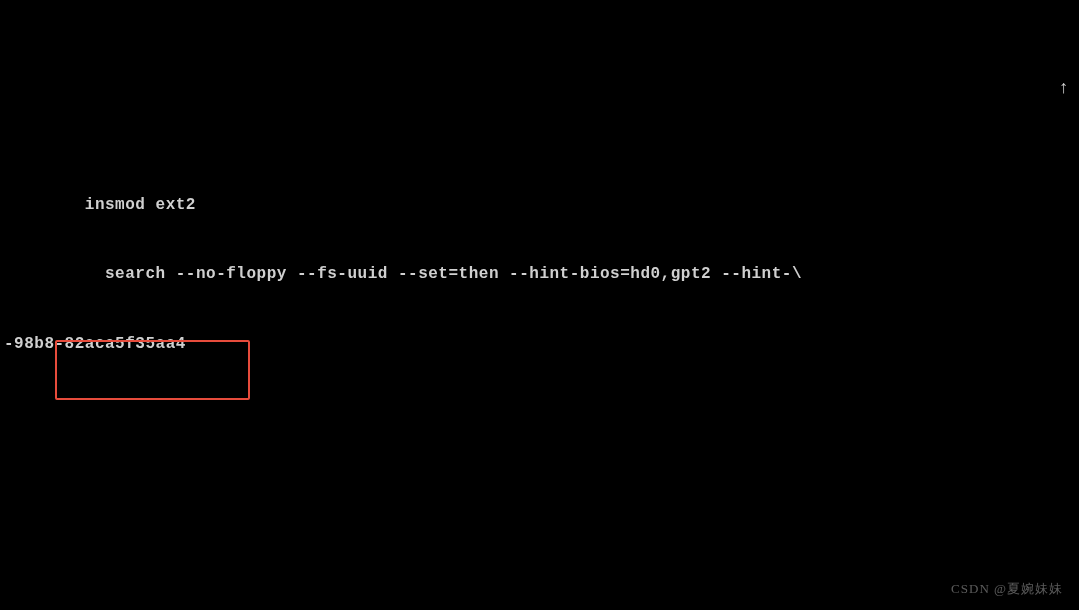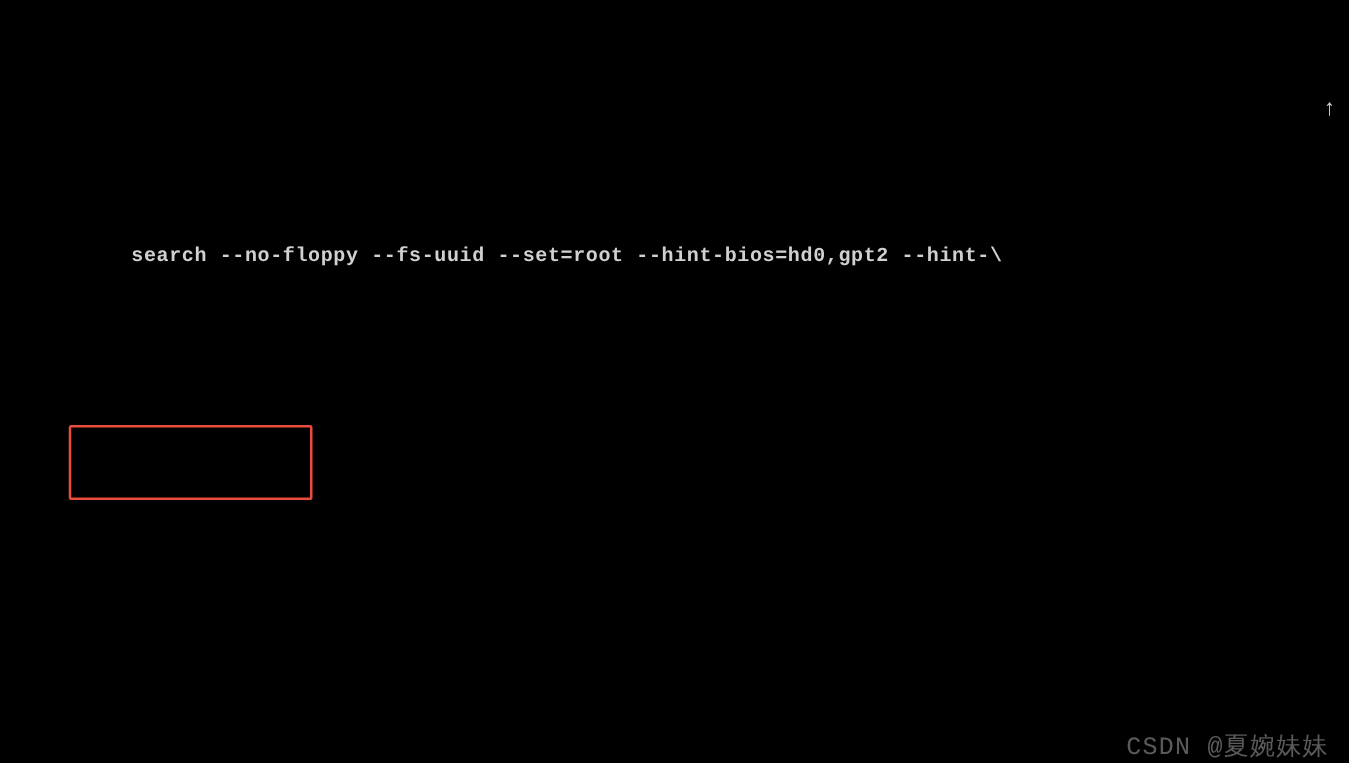--- a/index.html
+++ b/index.html
@@ -37,36 +37,38 @@
     .scroll-arrow {
       position: absolute;
       right: 10px;
       top: 78px;
       color: #d0d0d0;
       font-size: 18px;
       font-weight: bold;
     }
     .watermark {
       position: absolute;
-      bottom: 0;
+      bottom: 12px;
       right: 16px;
       color: rgba(200, 200, 200, 0.45);
-      font-family: Liberation Mono, monospace;
-      font-size: 20px;
+      font-family: Liberation Serif, serif;
+      font-size: 13px;
       letter-spacing: 1px;
     }
   </style>
 </head>
 <body>
 
 <div class="terminal">
   <span class="line"></span>
   <span class="line"></span>
   <span class="line"></span>
-  <span class="line">          search --no-floppy --fs-uuid --set=root --hint-bios=hd0,gpt2 --hint-\</span>
+  <span class="line">        insmod ext2</span>
+  <span class="line">          search --no-floppy --fs-uuid --set=then --hint-bios=hd0,gpt2 --hint-\</span>
+  <span class="line">-98b8-82aca5f35aa4</span>
   
   
   
   
   
   
   
   
   <span class="line"></span>
   <span class="line"></span>

